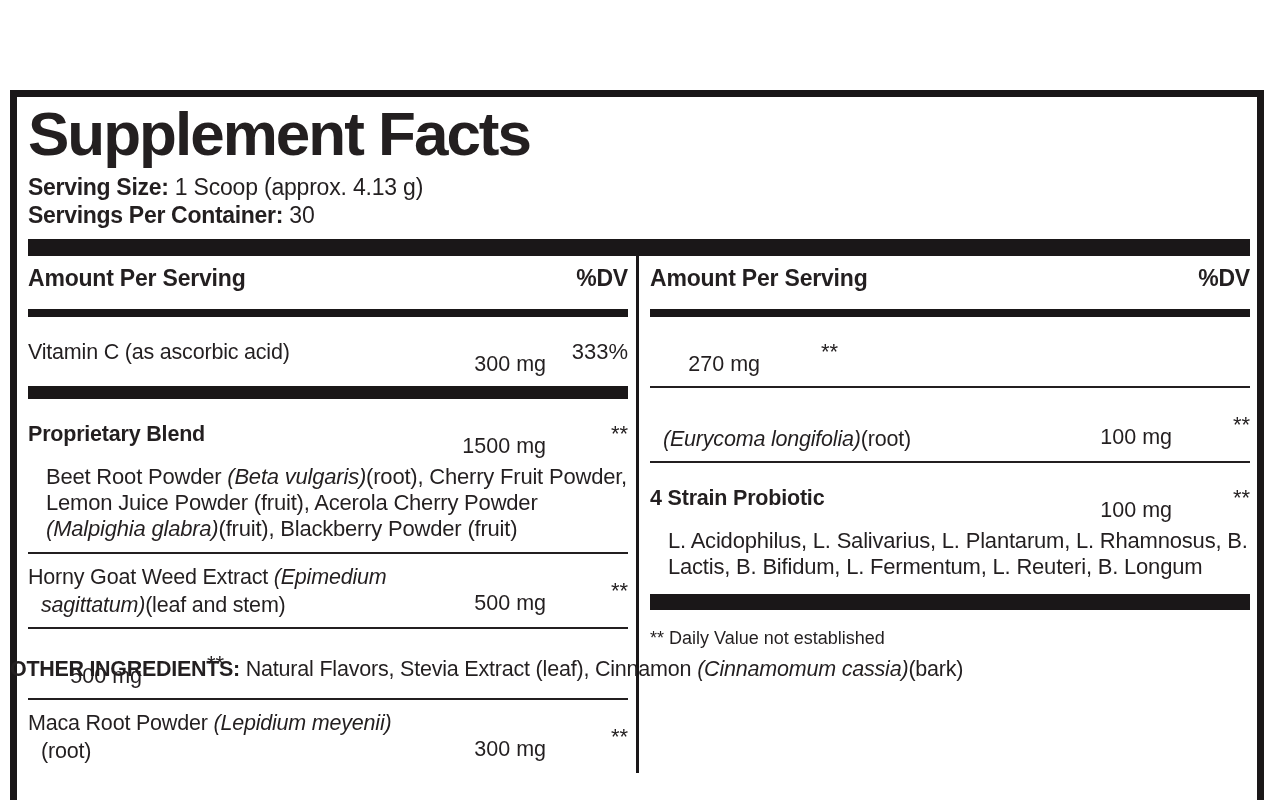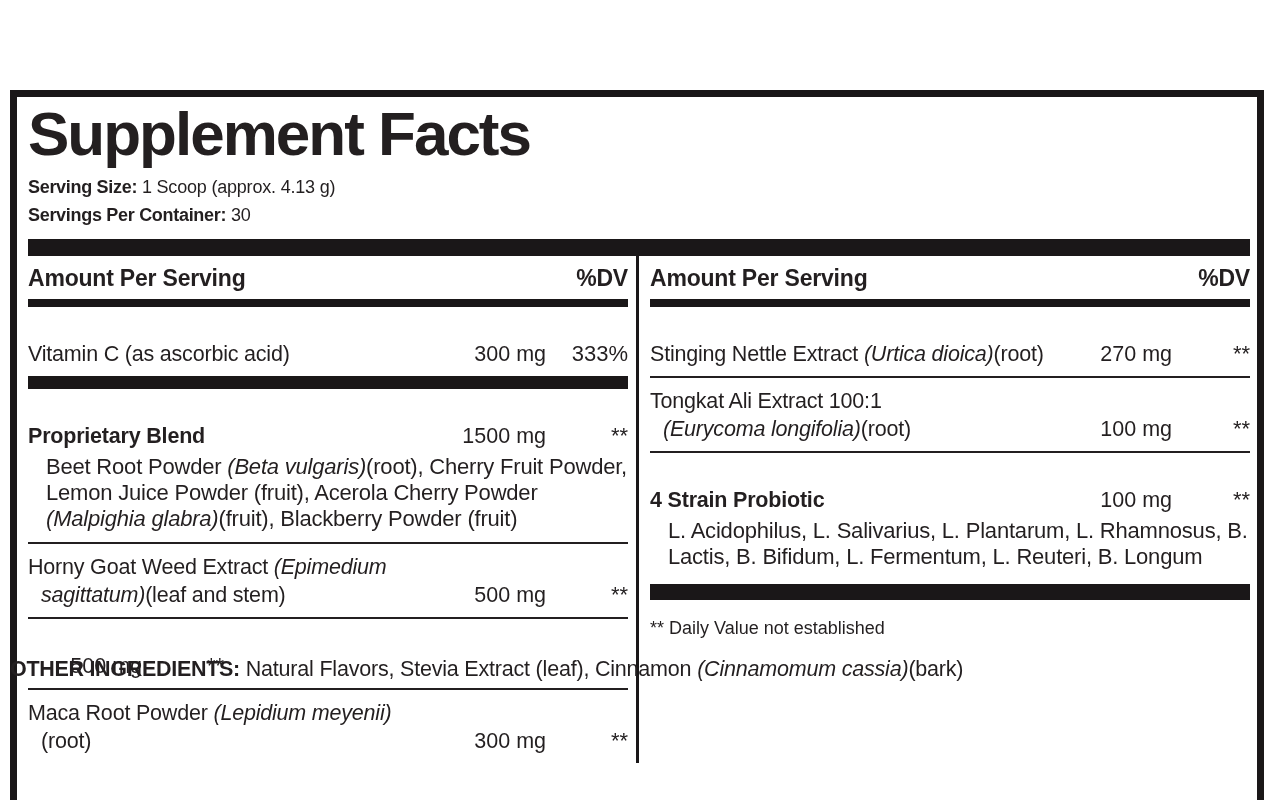--- a/index.html
+++ b/index.html
@@ -10,36 +10,36 @@
   }
   .label-box{
     position:absolute;left:10px;top:90px;width:1254px;height:722px;
     border:7px solid #1a1718;box-sizing:border-box;background:#fff;
   }
   .inner{padding:2px 7px 0 11px;}
   .title{
     font-size:62px;font-weight:bold;letter-spacing:-2px;line-height:1.02;
     margin:3px 0 8px 0;
   }
-  .serve-line{font-size:18px;line-height:28px;letter-spacing:-0.2px;}
+  .serve-line{font-size:23px;line-height:28px;letter-spacing:-0.2px;}
   .serve-line b{letter-spacing:-0.3px;}
   .topbar{height:17px;background:#1a1718;margin-top:10px;}
   .columns{display:flex;align-items:stretch;min-height:412px;}
   .col{width:600px;display:flex;flex-direction:column;}
   .divider{width:3px;background:#1a1718;margin-left:8px;margin-right:11px;}
   .col-head{
     display:flex;justify-content:space-between;align-items:flex-end;
-    font-weight:bold;font-size:23px;padding:9px 0 7px 0;letter-spacing:-0.2px;
+    font-weight:bold;font-size:23px;padding:9px 0 17px 0;letter-spacing:-0.2px;
   }
   .bar-head{height:8px;background:#1a1718;}
   .bar-mid{height:13px;background:#1a1718;}
   .bar-right{height:16px;background:#1a1718;margin-top:14px;}
   .rule{height:2px;background:#231f20;}
   .row-block{padding:0;}
-  .row-line{display:flex;align-items:flex-end;padding:9px 0 8px 0;}
+  .row-line{display:flex;align-items:center;padding:9px 0 8px 0;}
   .nm{
     flex:1;font-size:21.5px;line-height:28px;letter-spacing:-0.2px;
     padding-left:13px;text-indent:-13px;
   }
   .nm.b{font-weight:bold;}
   .amt{width:114px;text-align:right;font-size:21.5px;line-height:28px;white-space:nowrap;margin-top:24px;}
   .dv{width:82px;text-align:right;font-size:22px;line-height:28px;white-space:nowrap;}
   .col-r .amt{width:110px;}
   .col-r .dv{width:78px;}
   .desc{
@@ -122,29 +122,28 @@
 
       <div class="col col-r">
         <div class="col-head">
           <span>Amount Per Serving</span>
           <span>%DV</span>
         </div>
         <div class="bar-head"></div>
         <div id="right-rows">
             <div class="row-block">
               <div class="row-line">
-                <div class="nm"><span>Stinging Nettle Extract </span><span class="it">(Urtica dioica)</span><span>(root)</span></div>
                 <div class="amt">270 mg</div>
                 <div class="dv">**</div>
               </div>
             </div>
             <div class="rule"></div>
             <div class="row-block">
               <div class="row-line">
-                <div class="nm"><span>Tongkat Ali Extract 100:1</span><br><span class="it">(Eurycoma longifolia)</span><span>(root)</span></div>
+                <div class="nm"><br><span class="it">(Eurycoma longifolia)</span><span>(root)</span></div>
                 <div class="amt">100 mg</div>
                 <div class="dv">**</div>
               </div>
             </div>
             <div class="rule"></div>
             <div class="row-block">
               <div class="row-line">
                 <div class="nm b"><span>4 Strain Probiotic</span></div>
                 <div class="amt">100 mg</div>
                 <div class="dv">**</div>

